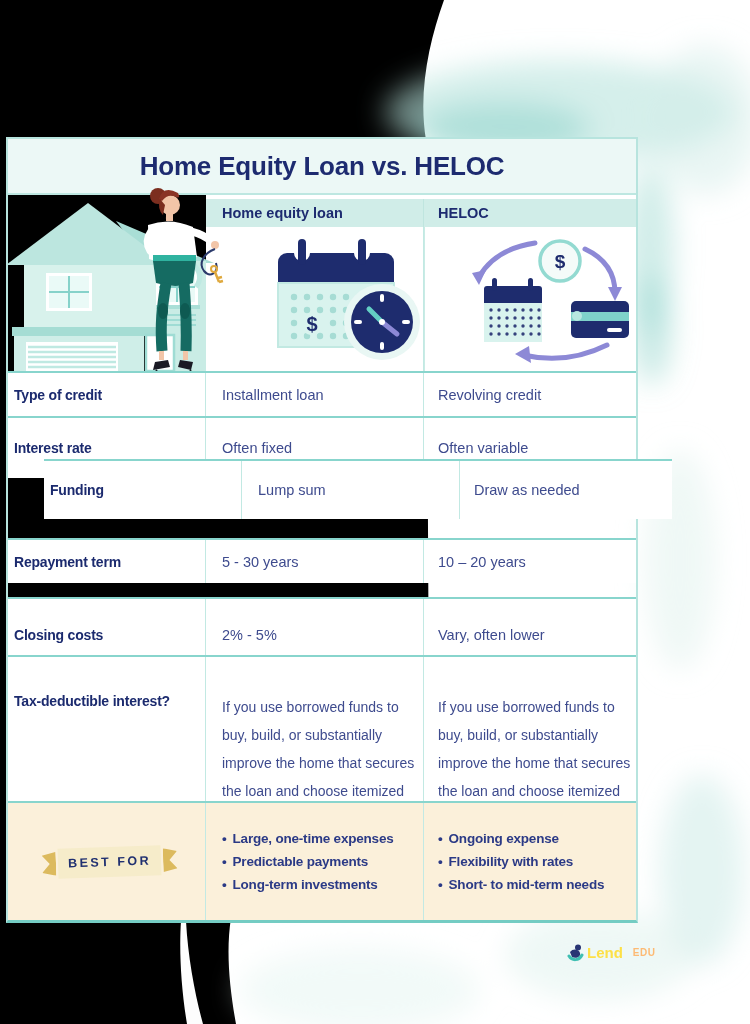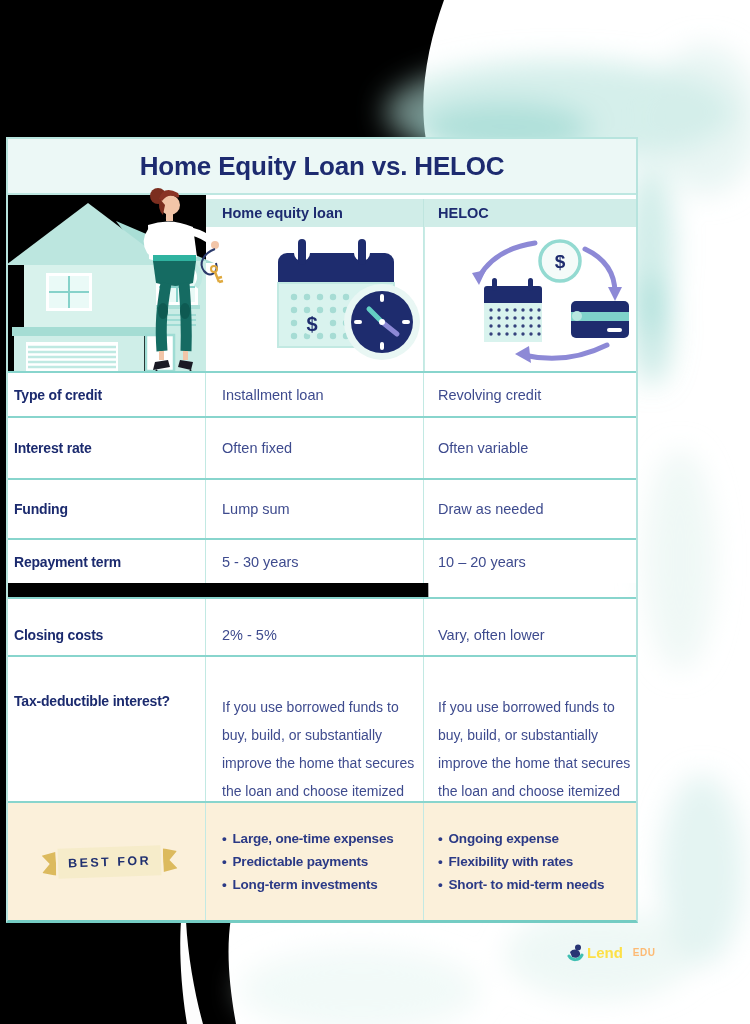--- a/index.html
+++ b/index.html
@@ -20,21 +20,21 @@
   .hcell.h1{width:218px;padding-left:16px;border-right:1px solid #bfe5df;}
   .hcell.h2{flex:1;padding-left:14px;}
   .icon-row{position:absolute;left:198px;top:88px;width:430px;height:144px;background:#fff;display:flex;}
   .icon-cell{position:relative;box-sizing:border-box;}
   .icon-cell.c1{width:218px;}
   .icon-cell.c2{flex:1;border-left:1px solid #c9ebe5;}
 
   
   .row{position:absolute;left:0;width:628px;box-sizing:border-box;border-top:2px solid #88d5cd;
        background:#fff;display:flex;align-items:center;}
-  .r0{top:232px;height:45px;} .r1{top:277px;height:62px;} .r2{top:339px;height:60px;}
+  .r0{top:232px;height:45px;} .r1{top:277px;height:62px;} .r2{top:320px;height:60px;margin-left:36px;}
   .r3{top:399px;height:45px;} .r4{top:458px;height:74px;}
   .r5{top:516px;height:146px;align-items:flex-start;}
   .r6{top:662px;height:119px;background:#fbf0da;}
   .cell{box-sizing:border-box;height:100%;display:flex;align-items:center;}
   .cl{width:198px;border-right:1px solid #c2e9e3;padding-left:6px;
       font-size:14px;font-weight:bold;color:#1b2a6e;letter-spacing:-0.2px;white-space:nowrap;}
   .c1{width:218px;border-right:1px solid #c2e9e3;padding-left:16px;font-size:14.5px;color:#3e4b8e;}
   .c2{flex:1;padding-left:14px;font-size:14.5px;color:#3e4b8e;}
   .r5 .cell{align-items:flex-start;padding-top:36px;}
   .r5 .c1,.r5 .c2{font-size:14px;line-height:28px;padding-right:4px;}

